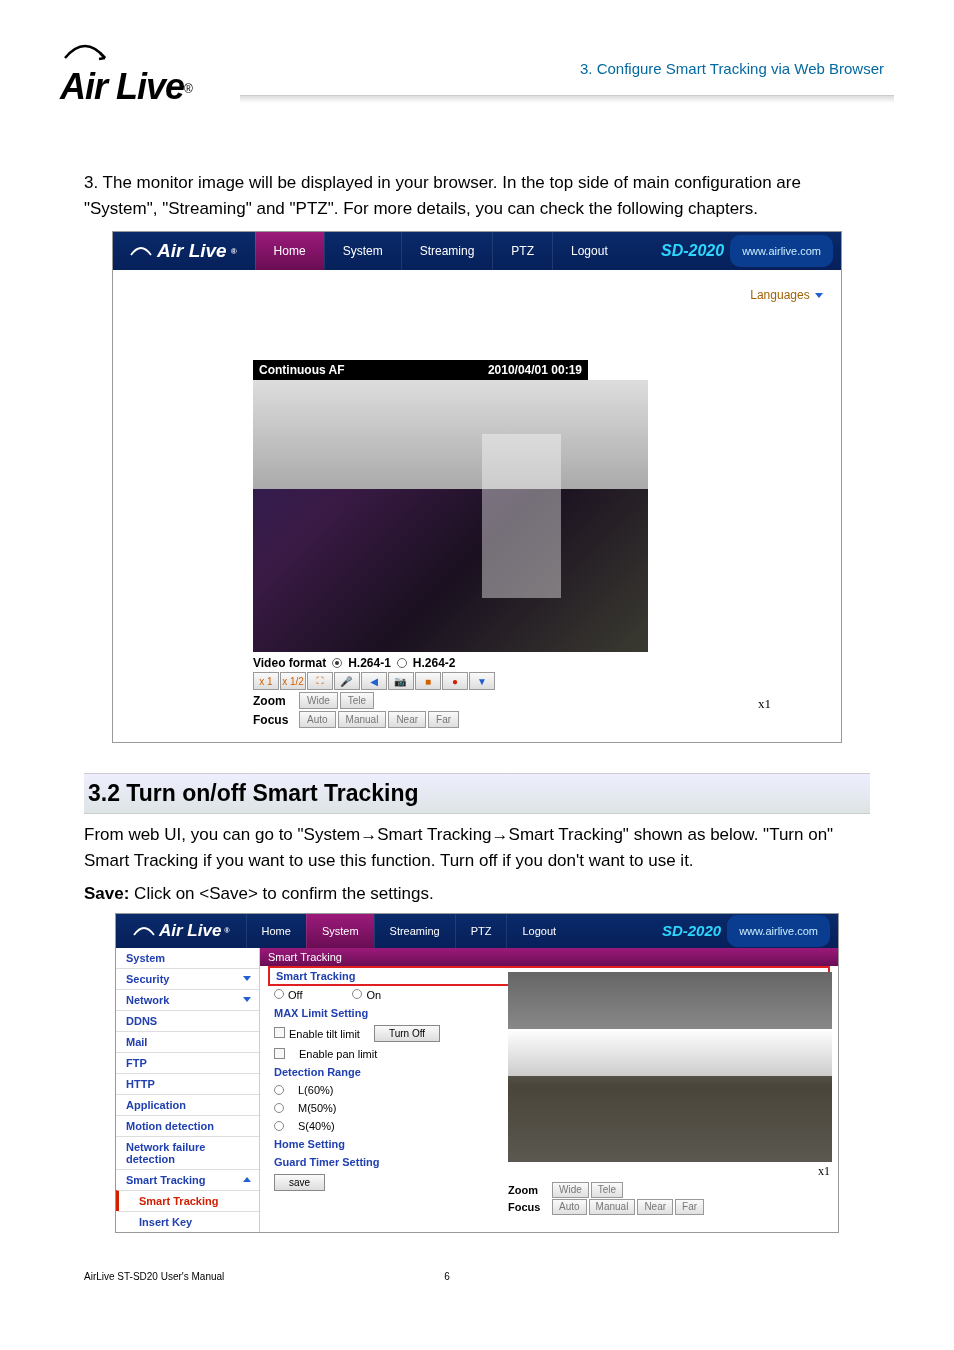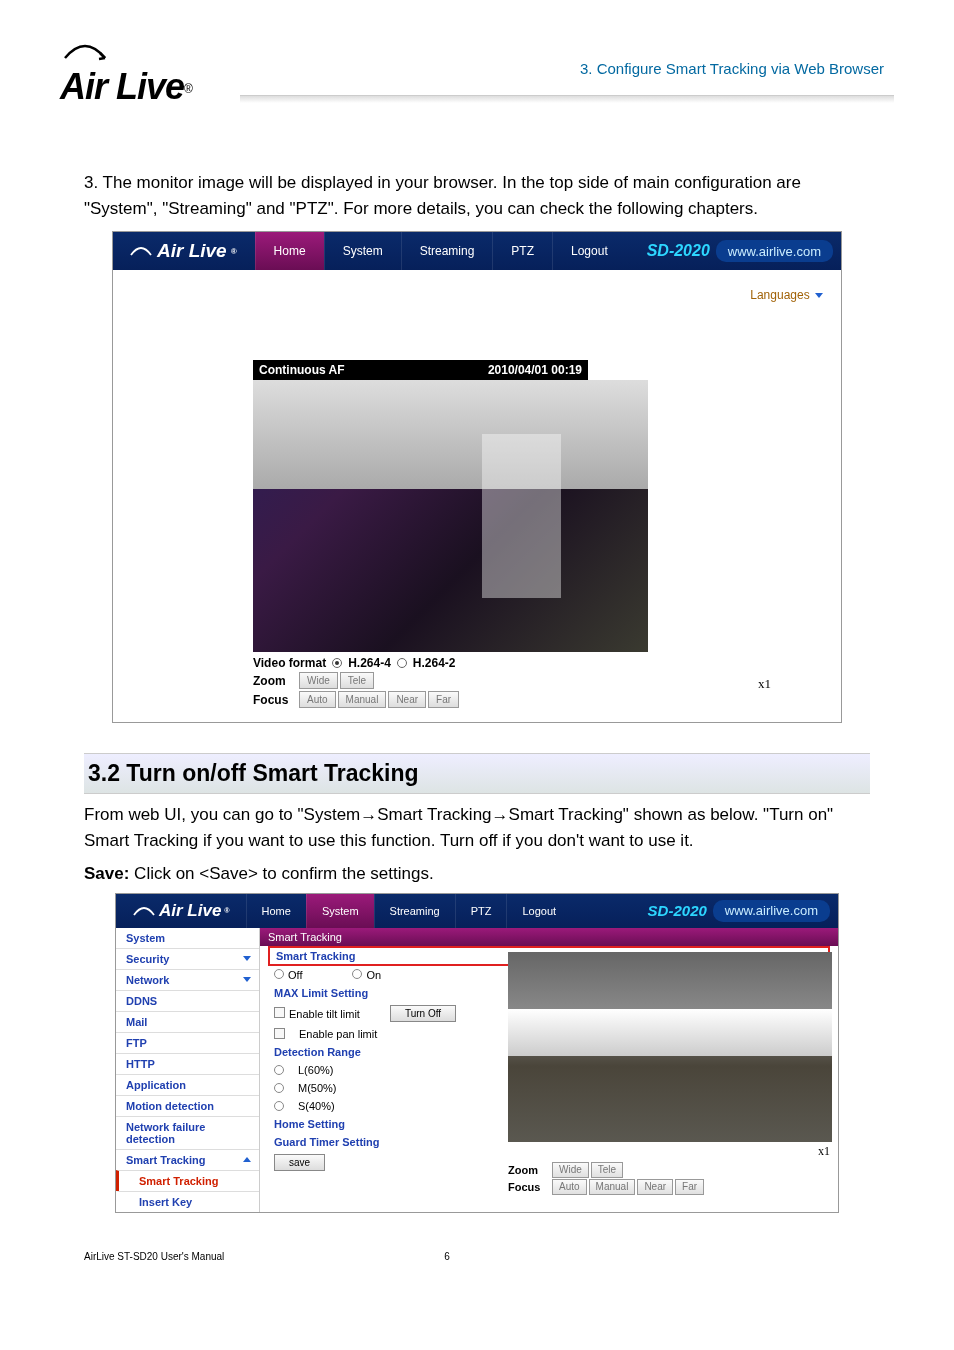--- a/index.html
+++ b/index.html
@@ -22,21 +22,21 @@
   .body-text { font-size: 17px; line-height: 1.5; margin: 60px 0 10px 0; }
   
   .screenshot1 { margin: 4px auto 20px; width: 730px; border: 1px solid #999; }
   .ss1-nav { display: flex; align-items: center; background: linear-gradient(#0a2a6a,#06205a); height: 38px; }
   .ss1-logo { color: #fff; font-style: italic; font-weight: bold; font-size: 19px; padding: 0 18px 0 16px; display: flex; align-items: center; gap: 4px; }
   .ss1-logo-arc { width: 24px; height: 12px; }
   .ss1-tabs { display: flex; }
   .ss1-tab { color: #fff; font-size: 12px; padding: 0 18px; height: 38px; display: flex; align-items: center; border-left: 1px solid rgba(255,255,255,0.1); }
   .ss1-tab.active { background: linear-gradient(#9b1a7a,#6a0d54); }
   .ss1-model { margin-left: auto; color: #2dd6ff; font-style: italic; font-weight: bold; font-size: 16px; padding-right: 6px; }
-  .ss1-url-pill { background: #0a3d8f; border-radius: 10px; padding: 2px 12px; font-size: 13px; color: #c9ecff; margin-right: 8px; display: inline-flex; align-items: center; height: 22px; }
+  .ss1-url-pill { background: #0a3d8f; border-radius: 10px; padding: 2px 12px; font-size: 11px; color: #c9ecff; margin-right: 8px; display: inline-flex; align-items: center; height: 32px; }
   
   .ss1-lang { text-align: right; color: #a16207; font-size: 12px; padding: 18px 18px 0 0; }
   .ss1-lang-arrow { display:inline-block; width:0; height:0; border-left:4px solid transparent; border-right:4px solid transparent; border-top:5px solid #2060d0; margin-left:2px; vertical-align:middle;}
   
   .ss1-body { padding: 14px 30px 14px 140px; }
   .ss1-view { width: 335px; margin-top: 44px; }
   .ss1-view-top { display: flex; justify-content: space-between; background: #000; color: #fff; font-weight: bold; font-size: 12px; padding: 3px 6px; }
   .ss1-video { width: 395px; height: 272px; background: linear-gradient(135deg, #2a1f5a 0%, #3a1a45 30%, #1a1020 60%, #3a3a30 100%); position: relative; overflow:hidden; }
   .ss1-video::before { content:""; position:absolute; top:0; left:0; right:0; height:40%; background: linear-gradient(#ddd,#aaa); }
   .ss1-video::after { content:""; position:absolute; top:20%; left:58%; width:20%; height:60%; background: rgba(255,255,255,0.4); }
@@ -138,23 +138,34 @@
         <div class="ss1-body">
           <div class="ss1-view">
             <div class="ss1-view-top">
               <span>Continuous AF</span>
               <span>2010/04/01 00:19</span>
             </div>
             <div class="ss1-video"></div>
             <div class="ss1-vf">
               <span>Video format</span>
               <span class="ss1-radio checked"></span>
-                <span>H.264-4</span>
+                <span>H.264-1</span>
               <span class="ss1-radio"></span>
                 <span>H.264-2</span>
+            </div>
+            <div class="ss1-btnrow">
+              <div class="ss1-btn">x 1</div>
+              <div class="ss1-btn">x 1/2</div>
+              <div class="ss1-btn">⛶</div>
+              <div class="ss1-btn green">🎤</div>
+              <div class="ss1-btn blue">◀</div>
+              <div class="ss1-btn">📷</div>
+              <div class="ss1-btn">■</div>
+              <div class="ss1-btn red">●</div>
+              <div class="ss1-btn blue">▼</div>
             </div>
             <div class="ss1-zoomline">
               <span class="ss1-zl-label">Zoom</span>
               <span class="ss1-zl-btn">Wide</span>
               <span class="ss1-zl-btn">Tele</span>
             </div>
             <div class="ss1-zoomline">
               <span class="ss1-zl-label">Focus</span>
               <span class="ss1-zl-btn">Auto</span>
               <span class="ss1-zl-btn">Manual</span>
@@ -208,21 +219,21 @@
           <div class="ss2-bar">Smart Tracking</div>
           <div class="ss2-section">
             <div class="ss2-box-hdr">Smart Tracking</div>
             <div class="ss2-row">
               <span><span class="ss2-radio"></span><span>Off</span></span>
               <span style="margin-left:40px;"><span class="ss2-radio"></span><span>On</span></span>
             </div>
             <div class="ss2-hdr">MAX Limit Setting</div>
             <div class="ss2-row">
               <span><span class="ss2-check"></span><span>Enable tilt limit</span></span>
-              <button class="ss2-smbtn" style="margin-left:20px;">Turn Off</button>
+              <button class="ss2-smbtn" style="margin-left:4px;">Turn Off</button>
             </div>
             <div class="ss2-row">
                 <span class="ss2-check"></span>
                 <span>Enable pan limit</span>
               </div>
             <div class="ss2-hdr">Detection Range</div>
             <div class="ss2-row">
                 <span class="ss2-radio"></span>
                 <span>L(60%)</span>
               </div>

